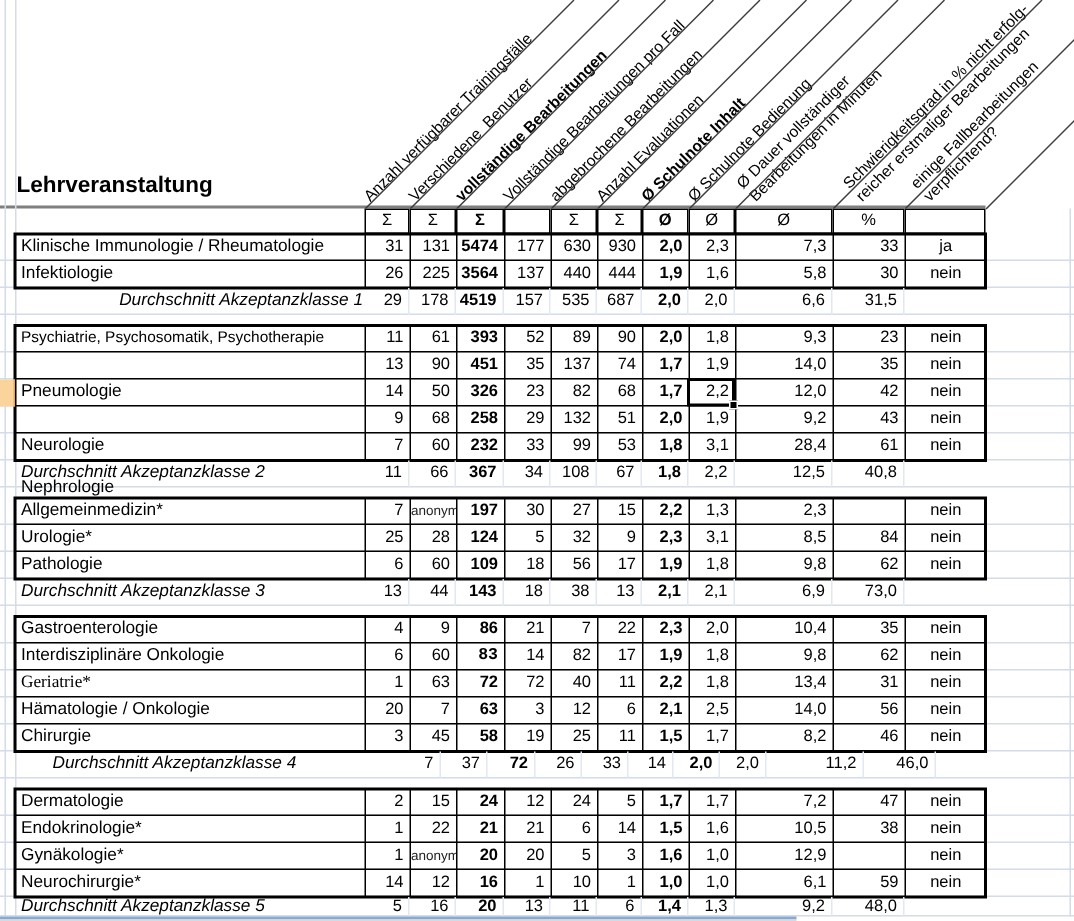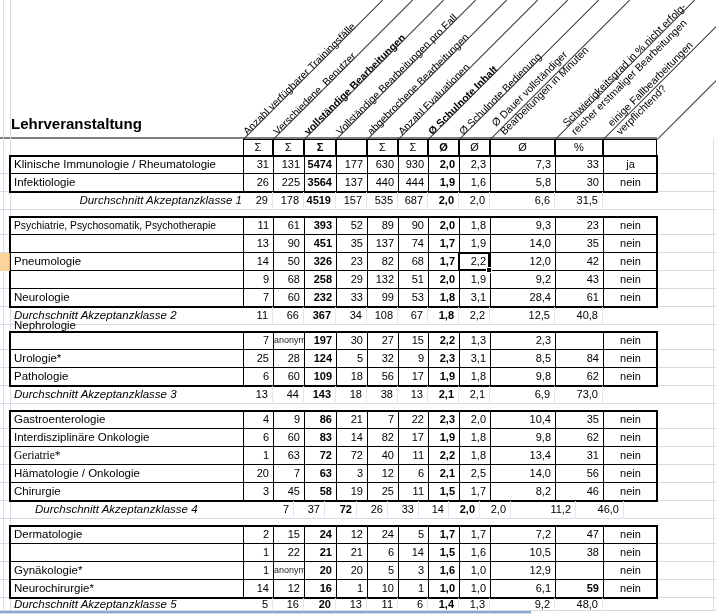--- a/index.html
+++ b/index.html
@@ -303,20 +303,21 @@
         <div class="cell num sum-sep" style="left: 337px; top: 0px; width: 30px; height: 18px; line-height: 17px;">34</div>
         <div class="cell num sum-sep" style="left: 368px; top: 0px; width: 30px; height: 18px; line-height: 17px;">108</div>
         <div class="cell num sum-sep" style="left: 399px; top: 0px; width: 29px; height: 18px; line-height: 17px;">67</div>
         <div class="cell num b sum-sep" style="left: 429px; top: 0px; width: 30px; height: 18px; line-height: 17px;">1,8</div>
         <div class="cell num sum-sep" style="left: 460px; top: 0px; width: 30px; height: 18px; line-height: 17px;">2,2</div>
         <div class="cell num sum-sep" style="left: 491px; top: 0px; width: 64px; height: 18px; line-height: 17px;">12,5</div>
         <div class="cell num sum-sep" style="left: 556px; top: 0px; width: 47px; height: 18px; line-height: 17px;">40,8</div>
         <div class="cell num" style="left: 604px; top: 0px; width: 53px; height: 18px; line-height: 17px;"></div>
       </div>
       <div style="position: absolute; left: 0px; top: 332px; width: 716px; height: 18px;">
+        <div class="cell lbl" style="left: 11px; top: 0px; width: 231px; height: 18px; line-height: 17px;">Allgemeinmedizin*</div>
         <div class="cell num" style="left: 244px; top: 0px; width: 29px; height: 18px; line-height: 17px;">7</div>
         <div class="cell anonym" style="left: 274px; top: 0px; width: 30px; height: 18px; line-height: 17px;">anonym</div>
         <div class="cell num b" style="left: 305px; top: 0px; width: 31px; height: 18px; line-height: 17px;">197</div>
         <div class="cell num" style="left: 337px; top: 0px; width: 30px; height: 18px; line-height: 17px;">30</div>
         <div class="cell num" style="left: 368px; top: 0px; width: 30px; height: 18px; line-height: 17px;">27</div>
         <div class="cell num" style="left: 399px; top: 0px; width: 29px; height: 18px; line-height: 17px;">15</div>
         <div class="cell num b" style="left: 429px; top: 0px; width: 30px; height: 18px; line-height: 17px;">2,2</div>
         <div class="cell num" style="left: 460px; top: 0px; width: 30px; height: 18px; line-height: 17px;">1,3</div>
         <div class="cell num" style="left: 491px; top: 0px; width: 64px; height: 18px; line-height: 17px;">2,3</div>
         <div class="cell num" style="left: 556px; top: 0px; width: 47px; height: 18px; line-height: 17px;"></div>
@@ -375,21 +376,21 @@
         <div class="cell num b" style="left: 429px; top: 0px; width: 30px; height: 18px; line-height: 17px;">2,3</div>
         <div class="cell num" style="left: 460px; top: 0px; width: 30px; height: 18px; line-height: 17px;">2,0</div>
         <div class="cell num" style="left: 491px; top: 0px; width: 64px; height: 18px; line-height: 17px;">10,4</div>
         <div class="cell num" style="left: 556px; top: 0px; width: 47px; height: 18px; line-height: 17px;">35</div>
         <div class="cell txt" style="left: 604px; top: 0px; width: 53px; height: 18px; line-height: 17px;">nein</div>
       </div>
       <div style="position: absolute; left: 0px; top: 429px; width: 716px; height: 18px;">
         <div class="cell lbl" style="left: 11px; top: 0px; width: 231px; height: 18px; line-height: 17px;">Interdisziplinäre Onkologie</div>
         <div class="cell num" style="left: 244px; top: 0px; width: 29px; height: 18px; line-height: 17px;">6</div>
         <div class="cell num" style="left: 274px; top: 0px; width: 30px; height: 18px; line-height: 17px;">60</div>
-        <div class="cell num b" style="left: 305px; top: 0px; width: 31px; height: 18px; line-height: 17px;">83</div>
+        <div class="cell num b" style="left: 305px; top: 0px; width: 31px; height: 18px; line-height: 17px; font-family: Liberation Mono, monospace;">83</div>
         <div class="cell num" style="left: 337px; top: 0px; width: 30px; height: 18px; line-height: 17px;">14</div>
         <div class="cell num" style="left: 368px; top: 0px; width: 30px; height: 18px; line-height: 17px;">82</div>
         <div class="cell num" style="left: 399px; top: 0px; width: 29px; height: 18px; line-height: 17px;">17</div>
         <div class="cell num b" style="left: 429px; top: 0px; width: 30px; height: 18px; line-height: 17px;">1,9</div>
         <div class="cell num" style="left: 460px; top: 0px; width: 30px; height: 18px; line-height: 17px;">1,8</div>
         <div class="cell num" style="left: 491px; top: 0px; width: 64px; height: 18px; line-height: 17px;">9,8</div>
         <div class="cell num" style="left: 556px; top: 0px; width: 47px; height: 18px; line-height: 17px;">62</div>
         <div class="cell txt" style="left: 604px; top: 0px; width: 53px; height: 18px; line-height: 17px;">nein</div>
       </div>
       <div style="position: absolute; left: 0px; top: 447px; width: 716px; height: 18px;">
@@ -456,20 +457,21 @@
         <div class="cell num" style="left: 337px; top: 0px; width: 30px; height: 18px; line-height: 17px;">12</div>
         <div class="cell num" style="left: 368px; top: 0px; width: 30px; height: 18px; line-height: 17px;">24</div>
         <div class="cell num" style="left: 399px; top: 0px; width: 29px; height: 18px; line-height: 17px;">5</div>
         <div class="cell num b" style="left: 429px; top: 0px; width: 30px; height: 18px; line-height: 17px;">1,7</div>
         <div class="cell num" style="left: 460px; top: 0px; width: 30px; height: 18px; line-height: 17px;">1,7</div>
         <div class="cell num" style="left: 491px; top: 0px; width: 64px; height: 18px; line-height: 17px;">7,2</div>
         <div class="cell num" style="left: 556px; top: 0px; width: 47px; height: 18px; line-height: 17px;">47</div>
         <div class="cell txt" style="left: 604px; top: 0px; width: 53px; height: 18px; line-height: 17px;">nein</div>
       </div>
       <div style="position: absolute; left: 0px; top: 544px; width: 716px; height: 18px;">
+        <div class="cell lbl" style="left: 11px; top: 0px; width: 231px; height: 18px; line-height: 17px;">Endokrinologie*</div>
         <div class="cell num" style="left: 244px; top: 0px; width: 29px; height: 18px; line-height: 17px;">1</div>
         <div class="cell num" style="left: 274px; top: 0px; width: 30px; height: 18px; line-height: 17px;">22</div>
         <div class="cell num b" style="left: 305px; top: 0px; width: 31px; height: 18px; line-height: 17px;">21</div>
         <div class="cell num" style="left: 337px; top: 0px; width: 30px; height: 18px; line-height: 17px;">21</div>
         <div class="cell num" style="left: 368px; top: 0px; width: 30px; height: 18px; line-height: 17px;">6</div>
         <div class="cell num" style="left: 399px; top: 0px; width: 29px; height: 18px; line-height: 17px;">14</div>
         <div class="cell num b" style="left: 429px; top: 0px; width: 30px; height: 18px; line-height: 17px;">1,5</div>
         <div class="cell num" style="left: 460px; top: 0px; width: 30px; height: 18px; line-height: 17px;">1,6</div>
         <div class="cell num" style="left: 491px; top: 0px; width: 64px; height: 18px; line-height: 17px;">10,5</div>
         <div class="cell num" style="left: 556px; top: 0px; width: 47px; height: 18px; line-height: 17px;">38</div>
@@ -493,21 +495,21 @@
         <div class="cell lbl" style="left: 11px; top: 0px; width: 231px; height: 18px; line-height: 17px;">Neurochirurgie*</div>
         <div class="cell num" style="left: 244px; top: 0px; width: 29px; height: 18px; line-height: 17px;">14</div>
         <div class="cell num" style="left: 274px; top: 0px; width: 30px; height: 18px; line-height: 17px;">12</div>
         <div class="cell num b" style="left: 305px; top: 0px; width: 31px; height: 18px; line-height: 17px;">16</div>
         <div class="cell num" style="left: 337px; top: 0px; width: 30px; height: 18px; line-height: 17px;">1</div>
         <div class="cell num" style="left: 368px; top: 0px; width: 30px; height: 18px; line-height: 17px;">10</div>
         <div class="cell num" style="left: 399px; top: 0px; width: 29px; height: 18px; line-height: 17px;">1</div>
         <div class="cell num b" style="left: 429px; top: 0px; width: 30px; height: 18px; line-height: 17px;">1,0</div>
         <div class="cell num" style="left: 460px; top: 0px; width: 30px; height: 18px; line-height: 17px;">1,0</div>
         <div class="cell num" style="left: 491px; top: 0px; width: 64px; height: 18px; line-height: 17px;">6,1</div>
-        <div class="cell num" style="left: 556px; top: 0px; width: 47px; height: 18px; line-height: 17px; font-weight: bold;">59</div>
+        <div class="cell num" style="left: 556px; top: 0px; width: 47px; height: 18px; line-height: 17px;">59</div>
         <div class="cell txt" style="left: 604px; top: 0px; width: 53px; height: 18px; line-height: 17px;">nein</div>
       </div>
       <div class="summary" style="position: absolute; left: 0px; top: 598px; width: 716px; height: 13px;">
         <div class="cell lbl" style="left: 11px; top: 0px; width: 231px; height: 13px; line-height: 12px;">Durchschnitt Akzeptanzklasse 5</div>
         <div class="cell num sum-sep" style="left: 244px; top: 0px; width: 29px; height: 13px; line-height: 12px;">5</div>
         <div class="cell num sum-sep" style="left: 274px; top: 0px; width: 30px; height: 13px; line-height: 12px;">16</div>
         <div class="cell num b sum-sep" style="left: 305px; top: 0px; width: 31px; height: 13px; line-height: 12px;">20</div>
         <div class="cell num sum-sep" style="left: 337px; top: 0px; width: 30px; height: 13px; line-height: 12px;">13</div>
         <div class="cell num sum-sep" style="left: 368px; top: 0px; width: 30px; height: 13px; line-height: 12px;">11</div>
         <div class="cell num sum-sep" style="left: 399px; top: 0px; width: 29px; height: 13px; line-height: 12px;">6</div>

